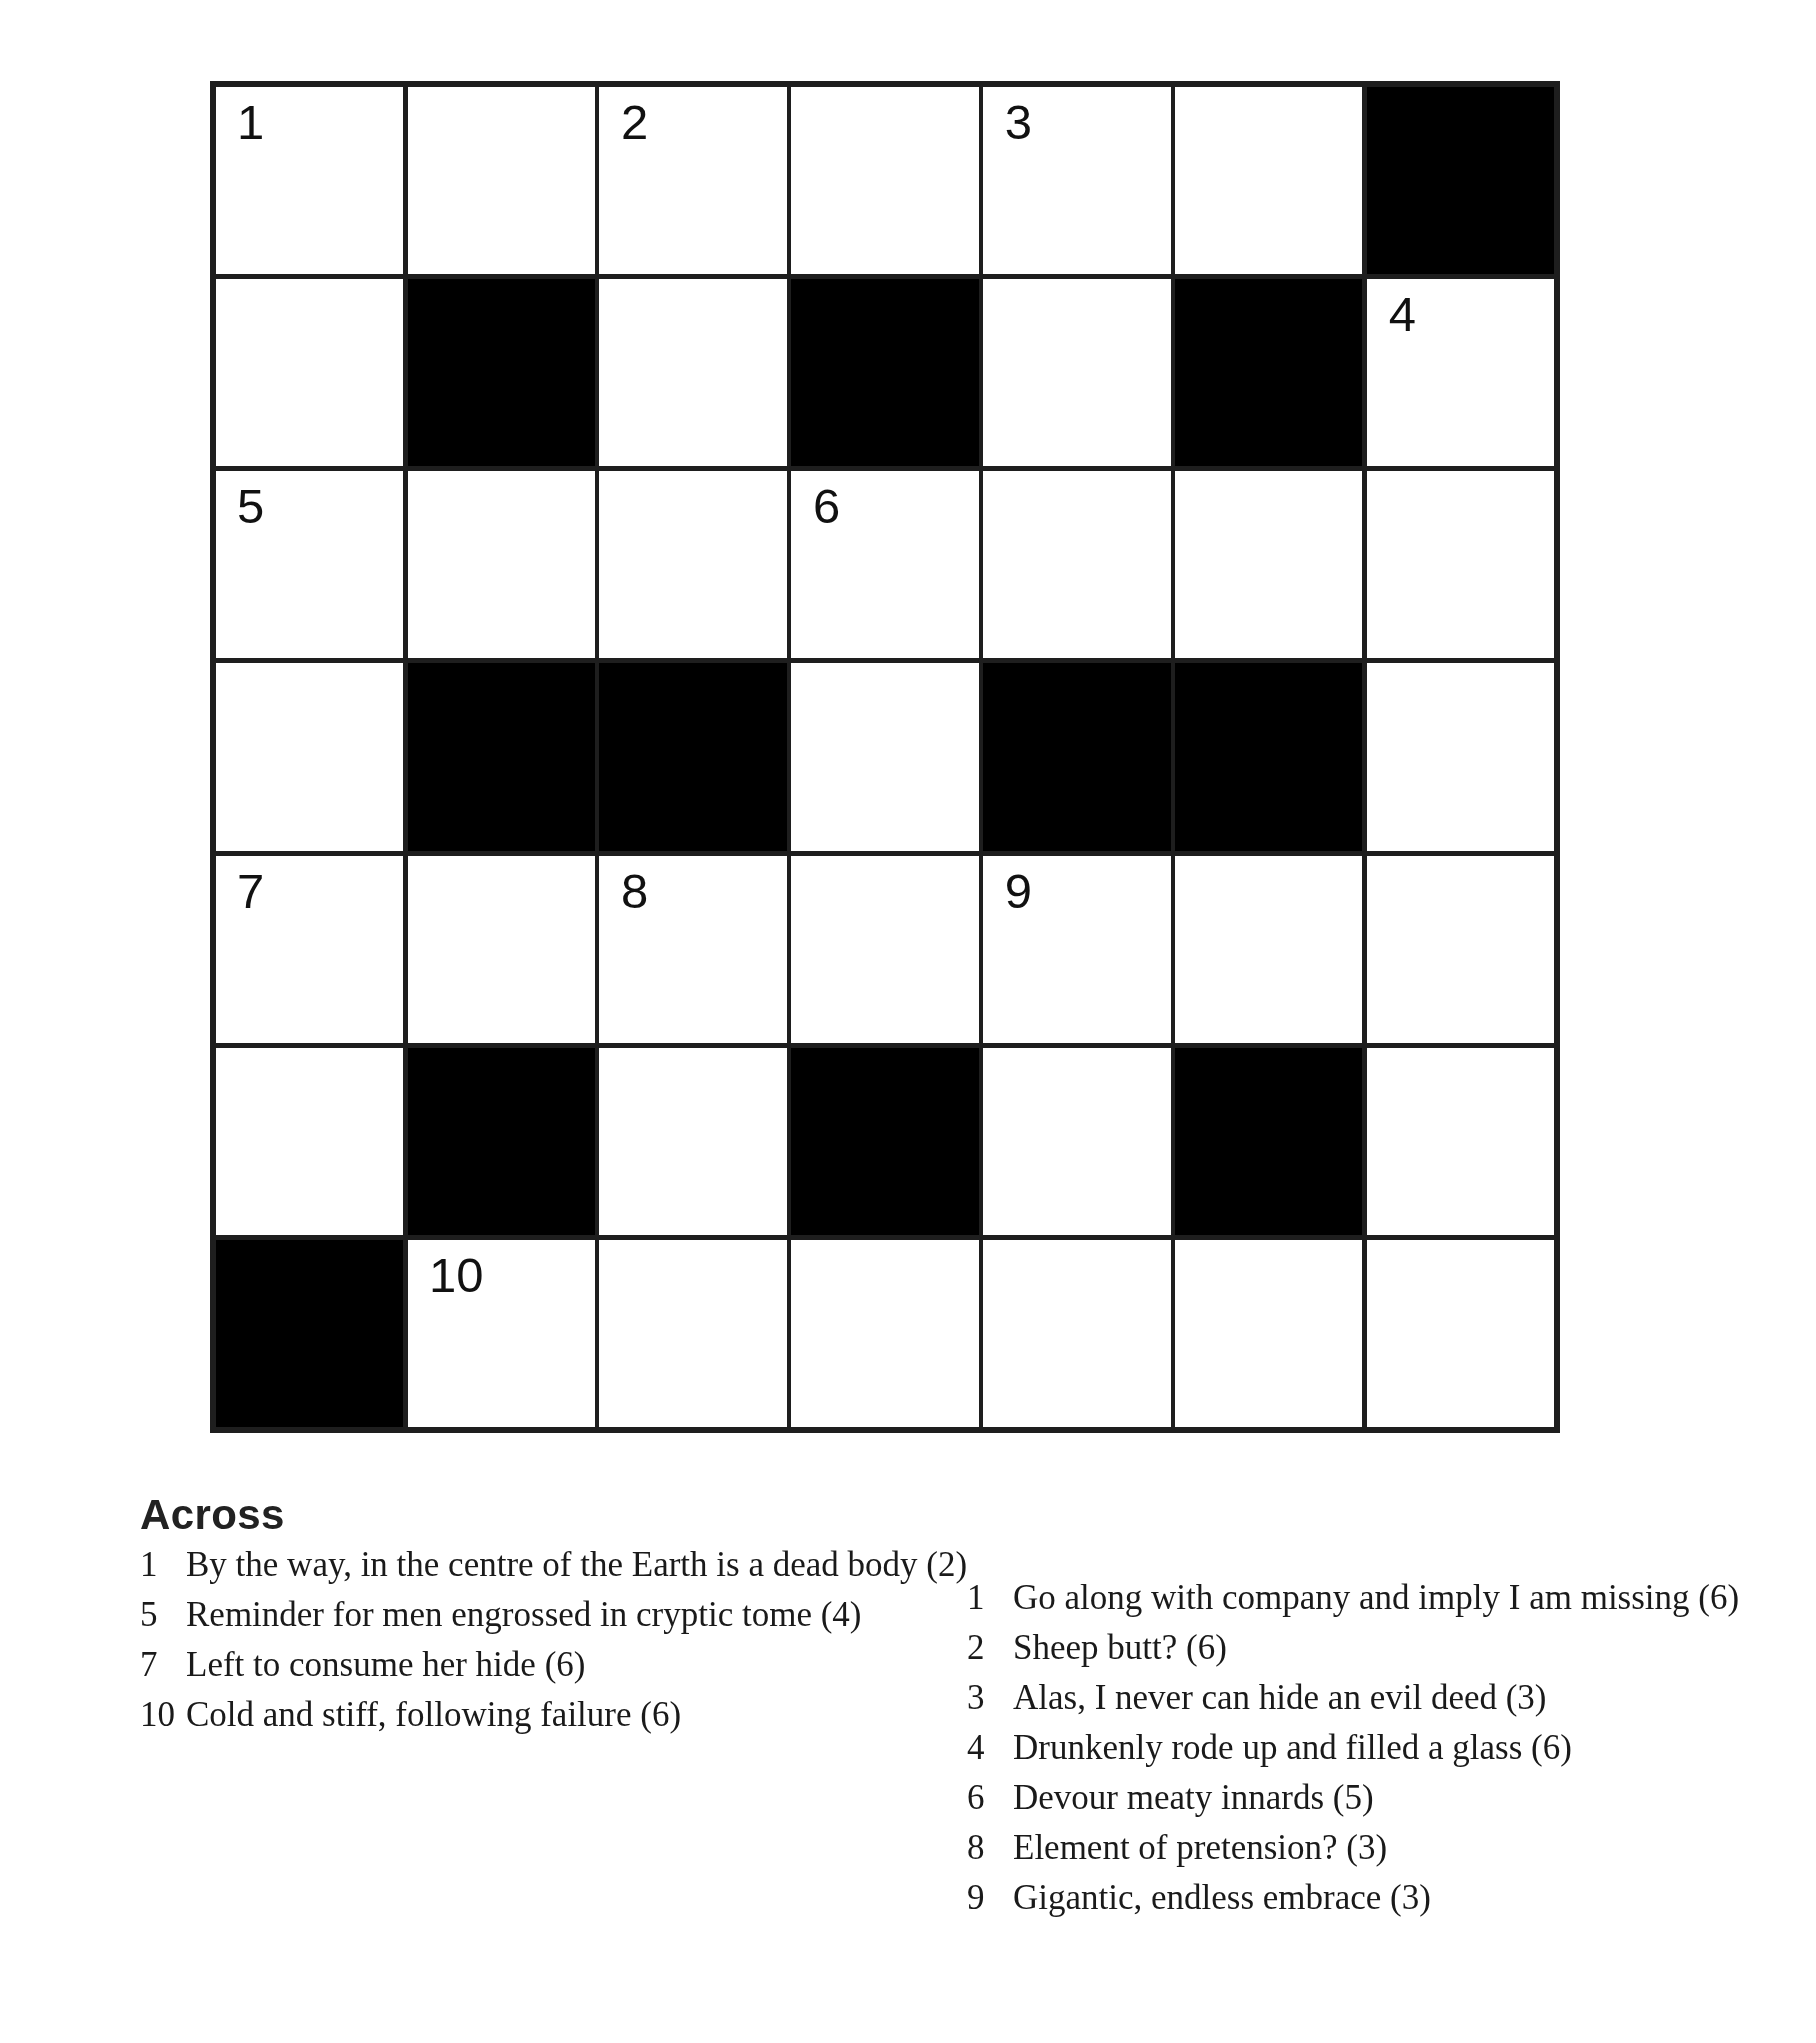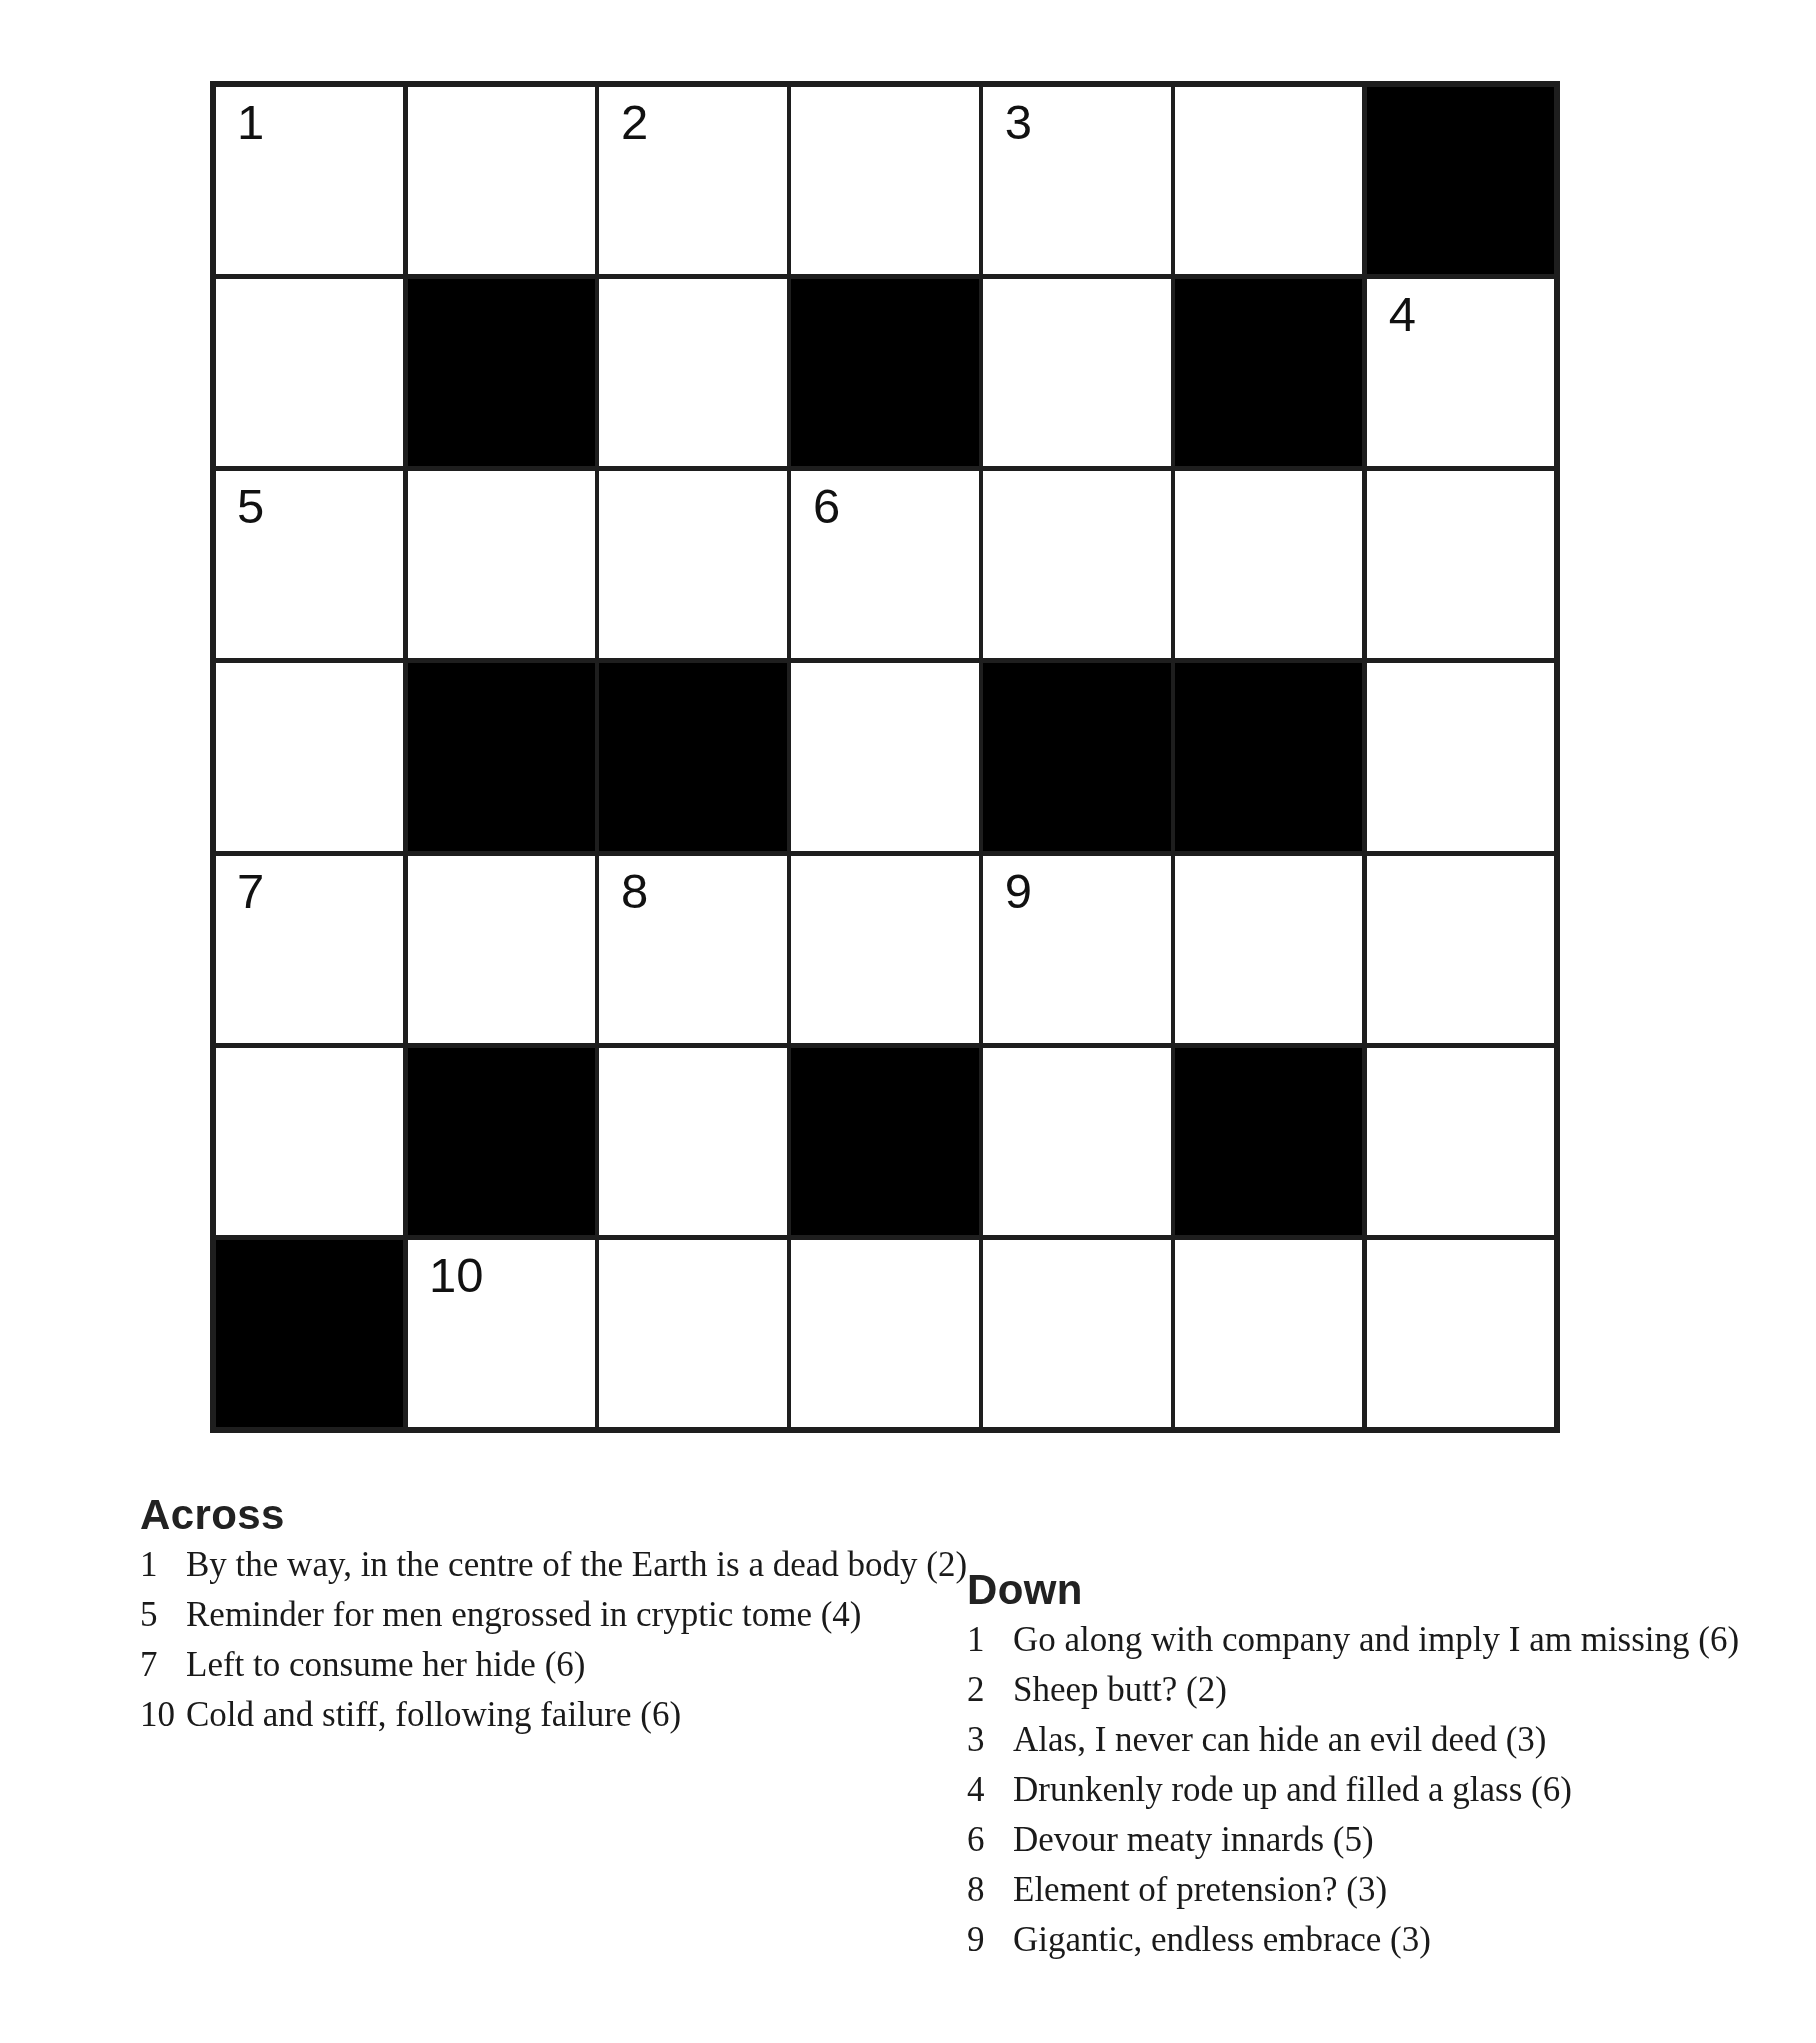--- a/index.html
+++ b/index.html
@@ -164,29 +164,28 @@
         <span class="ctext">Left to consume her hide (6)</span>
       </li>
       <li>
         <span class="cnum">10</span>
         <span class="ctext">Cold and stiff, following failure (6)</span>
       </li>
     </ol>
 </div>
 
 <div class="clue-col" id="down-section">
-  <h2>Down</h2>
   <ol class="clue-list">
       <li>
         <span class="cnum">1</span>
         <span class="ctext">Go along with company and imply I am missing (6)</span>
       </li>
       <li>
         <span class="cnum">2</span>
-        <span class="ctext">Sheep butt? (2)</span>
+        <span class="ctext">Sheep butt? (6)</span>
       </li>
       <li>
         <span class="cnum">3</span>
         <span class="ctext">Alas, I never can hide an evil deed (3)</span>
       </li>
       <li>
         <span class="cnum">4</span>
         <span class="ctext">Drunkenly rode up and filled a glass (6)</span>
       </li>
       <li>

